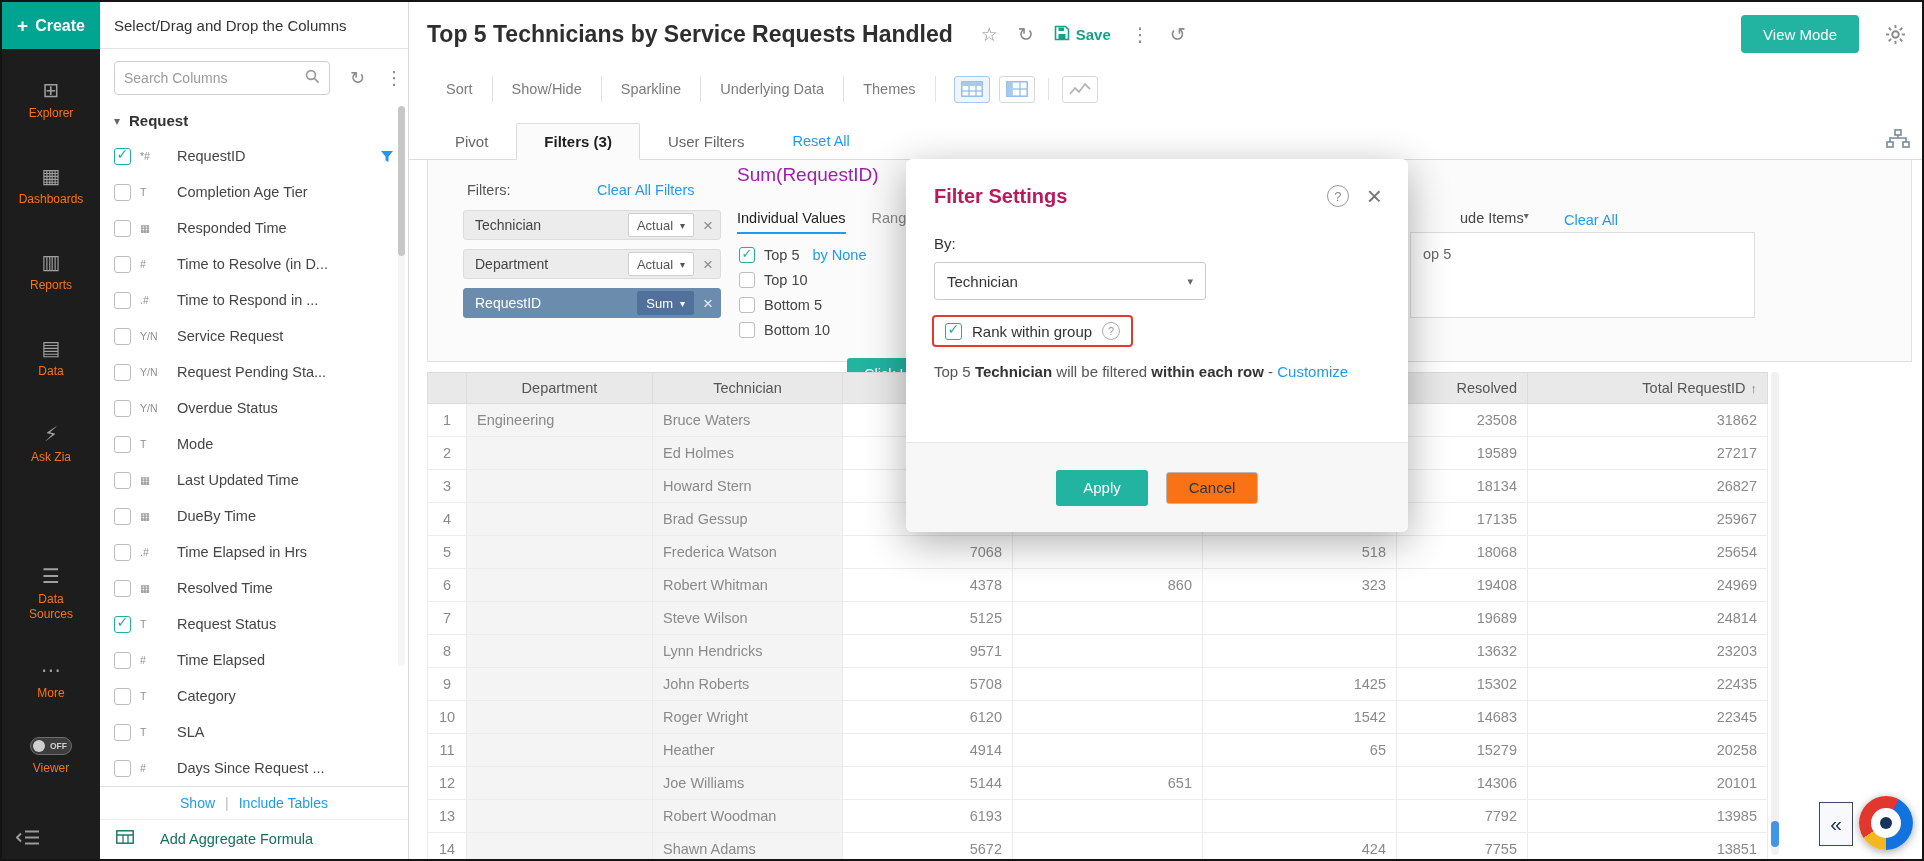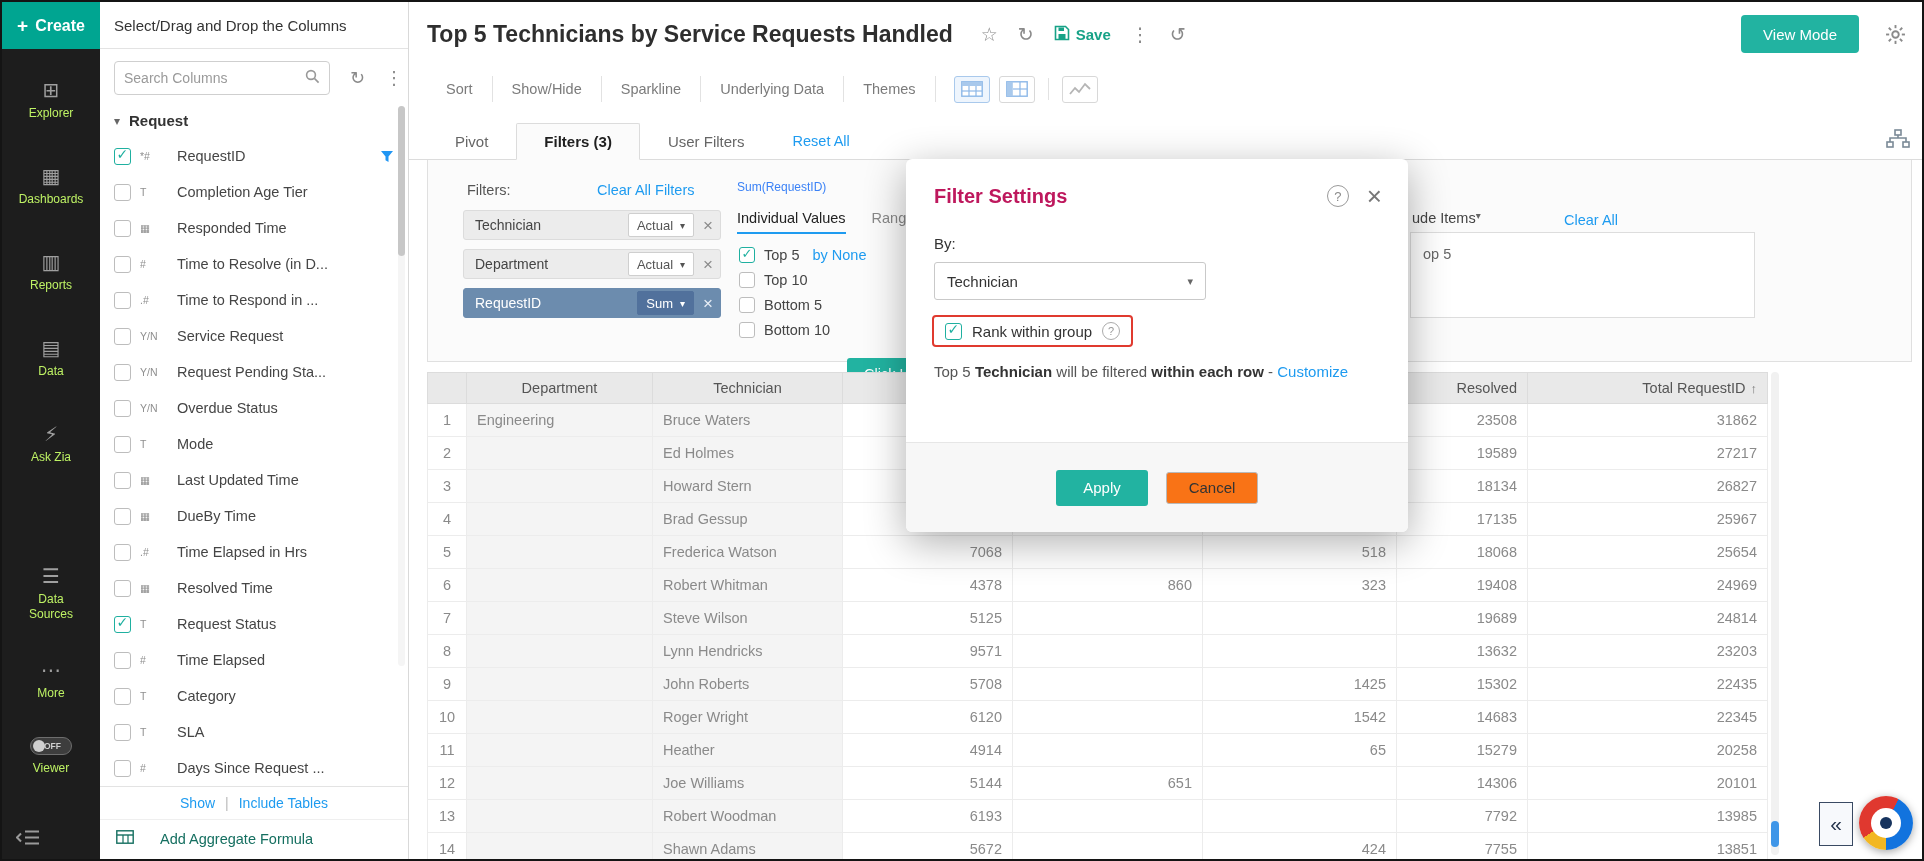--- a/index.html
+++ b/index.html
@@ -10,23 +10,23 @@
   button{cursor:pointer;font-family:inherit}
 
   
   .rail{position:absolute;left:0;top:0;width:98px;height:100%;background:#1d1d1d;display:flex;flex-direction:column;align-items:center}
   .create-btn{width:100%;height:47px;background:#00a591;color:#fff;display:flex;align-items:center;justify-content:center;gap:7px;font-size:16px;font-weight:bold;border:none}
   .create-plus{font-size:19px;font-weight:bold}
   .rail-nav{display:flex;flex-direction:column;align-items:center;width:100%;margin-top:18px}
   .rail-item{width:100%;height:66px;margin-bottom:20px;display:flex;flex-direction:column;align-items:center;justify-content:center;gap:6px;cursor:pointer}
   .rail-item.gap{margin-top:64px}
   .rail-icon{font-size:20px;color:#9f9f9f;line-height:1}
-  .rail-label{font-size:12px;color:#bef264;text-align:center;max-width:72px;line-height:1.25}
+  .rail-label{font-size:12px;color:#f97316;text-align:center;max-width:72px;line-height:1.25}
   .viewer-item{display:flex;flex-direction:column;align-items:center;gap:6px;margin-top:4px;cursor:pointer}
-  .toggle-pill{width:42px;height:18px;border-radius:9px;background:#3d3d3d;border:1px solid #6e6e6e;position:relative;display:flex;align-items:center;justify-content:flex-end;padding-right:10px}
+  .toggle-pill{width:42px;height:18px;border-radius:9px;background:#3d3d3d;border:1px solid #6e6e6e;position:relative;display:flex;align-items:center;justify-content:flex-end;padding-right:4px}
   .toggle-pill .knob{position:absolute;left:2px;top:2px;width:12px;height:12px;border-radius:50%;background:#cfcfcf}
   .toggle-off-label{font-size:8.5px;color:#cfcfcf;font-weight:bold}
   .rail-collapse{position:absolute;left:14px;bottom:10px;cursor:pointer}
 
   
   .colpanel{position:absolute;left:98px;top:0;width:309px;height:100%;background:#fff;border-right:1px solid #d9d9d9}
   .colpanel-header{height:47px;border-bottom:1px solid #e3e3e3;display:flex;align-items:center;padding:0 14px;font-size:15px;color:#333}
   .search-row{display:flex;align-items:center;gap:20px;padding:12px 12px 8px 14px}
   .search-box{flex:1;height:34px;border:1px solid #cfcfcf;border-radius:4px;display:flex;align-items:center;padding:0 9px;background:#fff}
   .search-box input{border:0;outline:0;flex:1;font-size:14px;color:#333;background:transparent;min-width:0}
@@ -71,40 +71,40 @@
 
   .tabsrow{height:40px;margin-top:8px;display:flex;align-items:flex-end;padding:0 16px 0 18px;border-bottom:1px solid #dcdcdc;position:relative;z-index:5}
   .tab{padding:9px 27px;font-size:15px;color:#666;background:transparent;border:1px solid transparent;border-bottom:none}
   .tab.active{background:#fbfbfb;border:1px solid #dcdcdc;border-bottom:1px solid #fbfbfb;color:#1f1f1f;font-weight:bold;margin-bottom:-1px;border-radius:2px 2px 0 0}
   .reset-link{margin:0 0 10px 20px;color:#1e9bf0;font-size:14.5px}
   .hier-icon{margin-left:auto;margin-bottom:8px;cursor:pointer}
 
   .filtersarea{position:relative;margin:0 14px 0 18px;height:202px;background:#fbfbfb;border:1px solid #e0e0e0;border-top:none;z-index:1}
   .f-label{position:absolute;left:39px;top:22px;font-size:14.5px;color:#555}
   .f-clear{position:absolute;left:169px;top:22px;color:#1e9bf0;font-size:14.5px}
-  .f-measure{position:absolute;left:309px;top:20px;font-size:12px;color:#3b82f6}
+  .f-measure{position:absolute;left:309px;top:4px;font-size:19px;color:#a21caf}
   .chips{position:absolute;left:35px;top:50px;display:flex;flex-direction:column;gap:9px}
   .chip{width:258px;height:30px;display:flex;align-items:center;background:#ececec;border:1px solid #dcdcdc;border-radius:3px;padding:0 7px 0 11px;font-size:14px;color:#444;cursor:pointer}
   .chip-name{flex:1;white-space:nowrap;overflow:hidden}
   .chip-agg{display:flex;align-items:center;gap:7px;background:#fff;border:1px solid #cfcfcf;border-radius:2px;height:24px;padding:0 8px;font-size:13px;color:#555;cursor:pointer}
   .chip-agg .cv{font-size:10px;color:inherit;font-style:normal;font-weight:normal}
   .chip-x{margin-left:9px;color:#8a8a8a;font-size:17px;cursor:pointer;line-height:1}
   .chip.sel{background:#6c8cae;border-color:#6c8cae;color:#fff}
   .chip.sel .chip-agg{background:#51719c;border-color:#51719c;color:#fff}
   .chip.sel .chip-x{color:#e8eef6}
   .subtabs{position:absolute;left:309px;top:50px;display:flex;gap:26px;font-size:14.5px}
   .subtab{color:#888;cursor:pointer;padding-bottom:6px}
   .subtab.active{color:#222;border-bottom:2px solid #1e9bf0}
   .fopts{position:absolute;left:311px;top:86px;display:flex;flex-direction:column;gap:7px}
   .fopt{display:flex;align-items:center;gap:9px;font-size:14.5px;color:#444;cursor:pointer;height:18px}
   .fopt .cb{width:16px;height:16px}
   .fopt .cb.on::after{font-size:13px;top:-2px}
   .fopt-link{color:#1e9bf0;margin-left:4px}
   .click-btn{position:absolute;left:419px;top:198px;z-index:20;height:31px;padding:0 17px;background:#22b3a1;color:#fff;border:none;border-radius:3px;font-size:14.5px;white-space:nowrap}
-  .rf-dd{position:absolute;left:984px;top:50px;font-size:14.5px;color:#444;display:flex;align-items:flex-start;cursor:pointer}
+  .rf-dd{position:absolute;left:1032px;top:50px;font-size:14.5px;color:#444;display:flex;align-items:flex-start;cursor:pointer}
   .rf-dd .cv{font-size:10px;color:#666}
   .rf-clear{position:absolute;left:1136px;top:52px;color:#1e9bf0;font-size:14.5px}
   .rf-box{position:absolute;left:982px;top:72px;width:345px;height:86px;background:#fff;border:1px solid #ddd}
   .rf-chip{margin:13px 12px;font-size:14.5px;color:#666}
 
   
   .grid-wrap{margin:10px 0 0 18px;position:relative;z-index:1}
   table.grid{border-collapse:collapse;table-layout:fixed;width:1340px;background:#fff}
   table.grid col.w-num{width:39px}  table.grid col.w-dept{width:186px}
   table.grid col.w-tech{width:190px}table.grid col.w-c4{width:170px}

